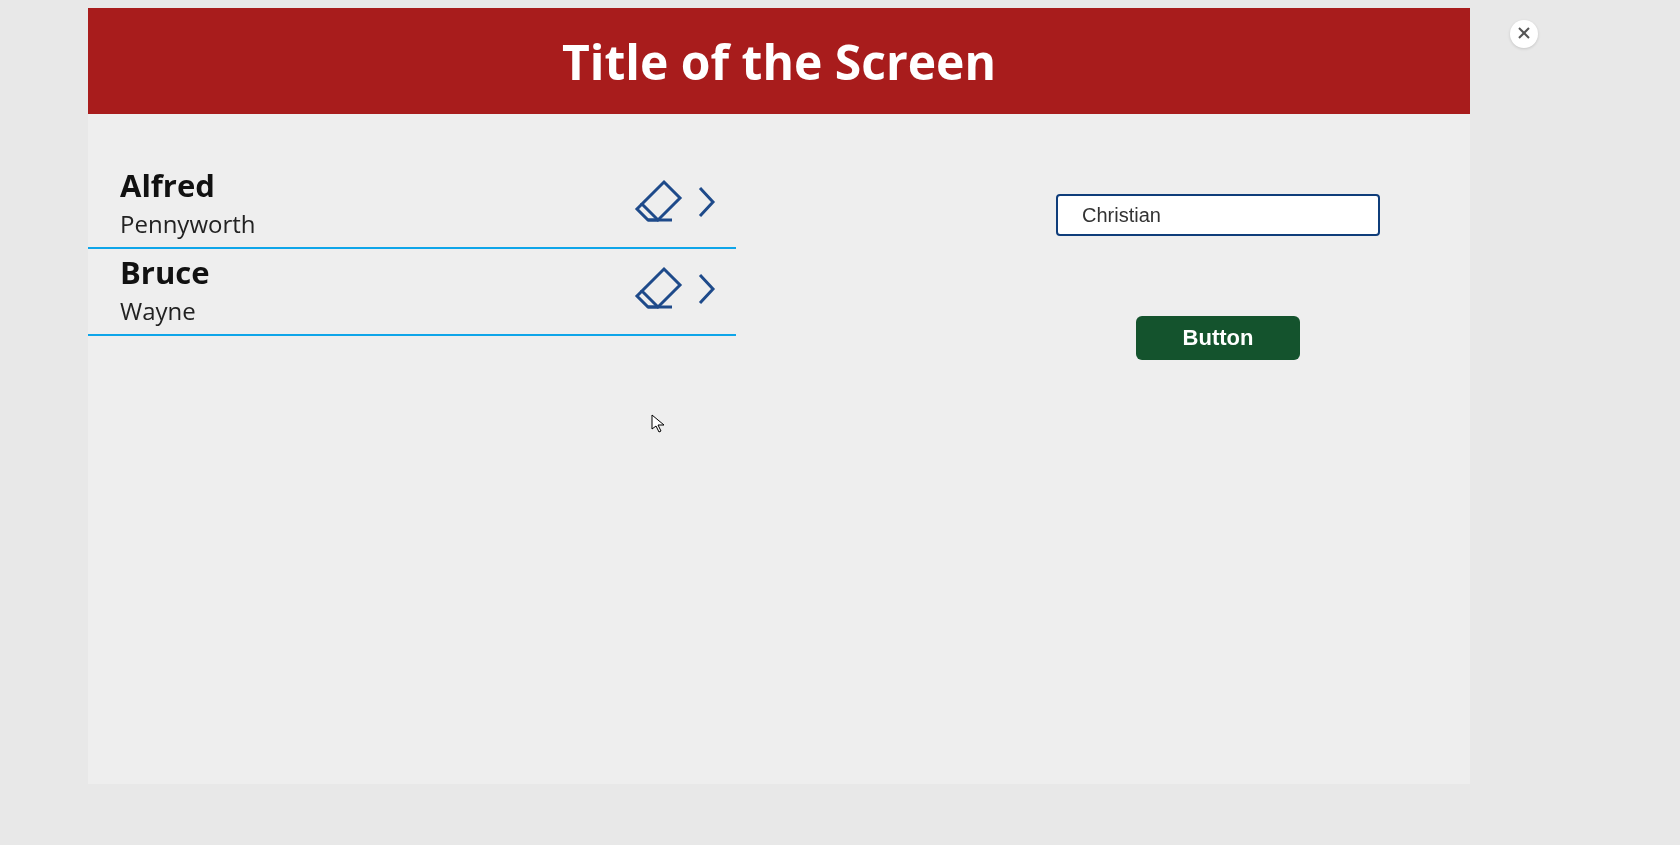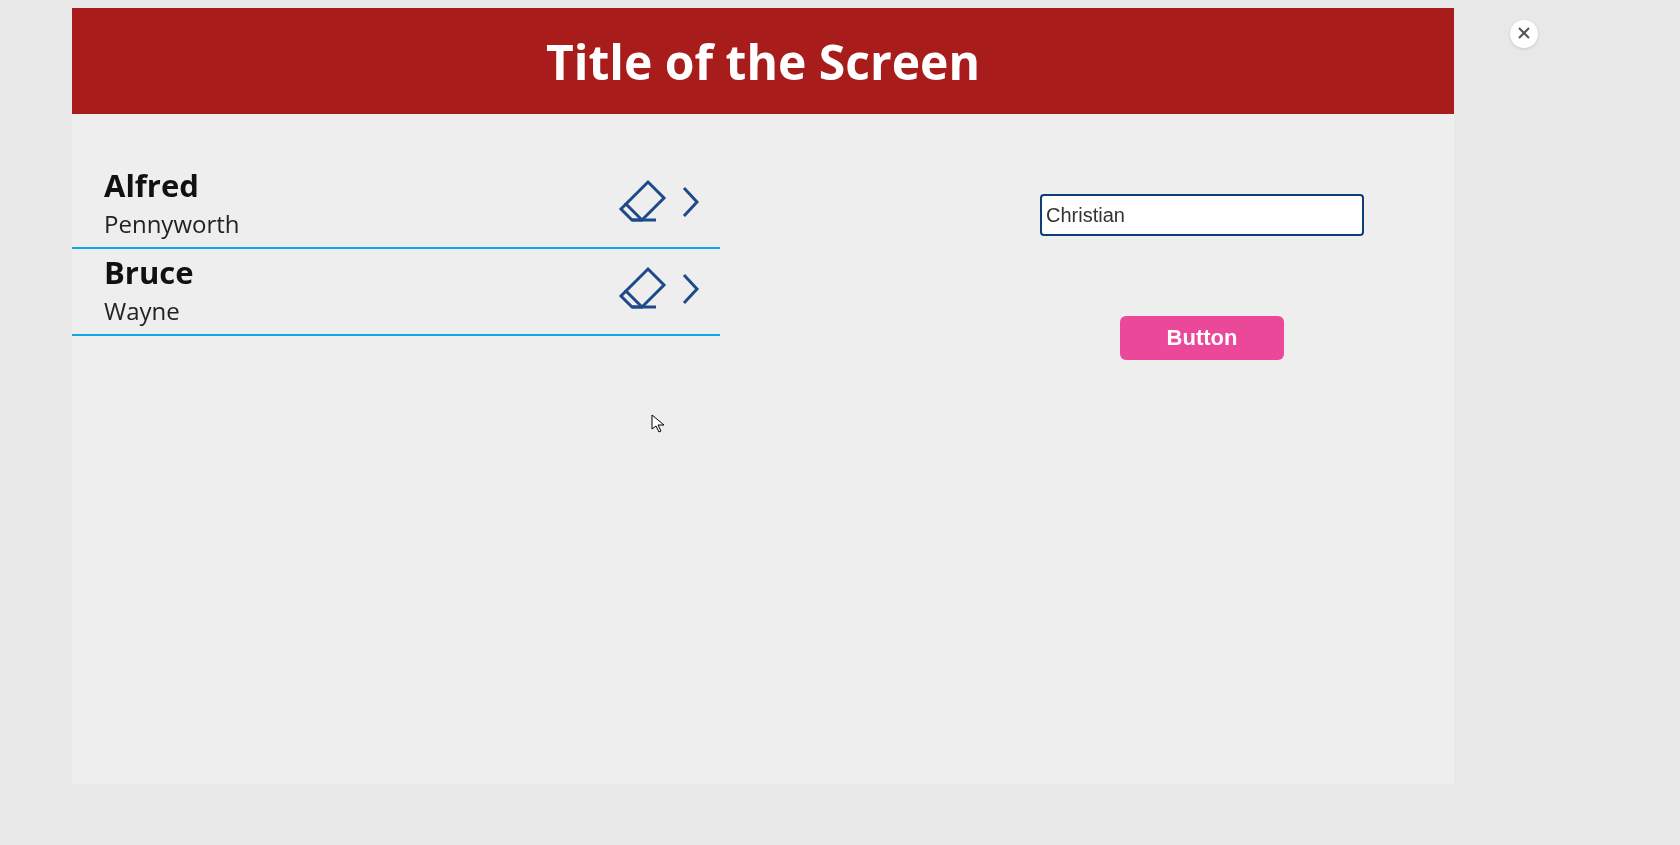--- a/index.html
+++ b/index.html
@@ -10,21 +10,21 @@
     body {
       font-family: -apple-system, BlinkMacSystemFont, "Segoe UI", "Open Sans", Helvetica, Arial, sans-serif;
       background: #e8e8e8;
       width: 1680px;
       height: 845px;
       overflow: hidden;
       position: relative;
     }
     .modal-wrapper {
       position: absolute;
-      left: 72px;
+      left: 88px;
       top: 8px;
       width: 1382px;
       height: 776px;
       background: #eeeeee;
     }
     .header-bar {
       width: 100%;
       height: 106px;
       background: #a81c1c;
       display: flex;
@@ -92,32 +92,32 @@
       padding-top: 32px;
     }
     .text-input {
       width: 324px;
       height: 42px;
       border: 2px solid #0f3d7a;
       border-radius: 4px;
       background: #fff;
       font-size: 20px;
       color: #333;
-      padding-left: 4px;
+      padding-left: 24px;
       outline: none;
     }
     .button-container {
       display: flex;
       justify-content: center;
       margin-top: 24px;
     }
     .primary-button {
       width: 164px;
       height: 44px;
-      background: #ec4899;
+      background: #14532d;
       color: #fff;
       font-size: 22px;
       font-weight: 700;
       border: none;
       border-radius: 6px;
       cursor: pointer;
     }
     .close-button {
       position: absolute;
       top: 20px;

